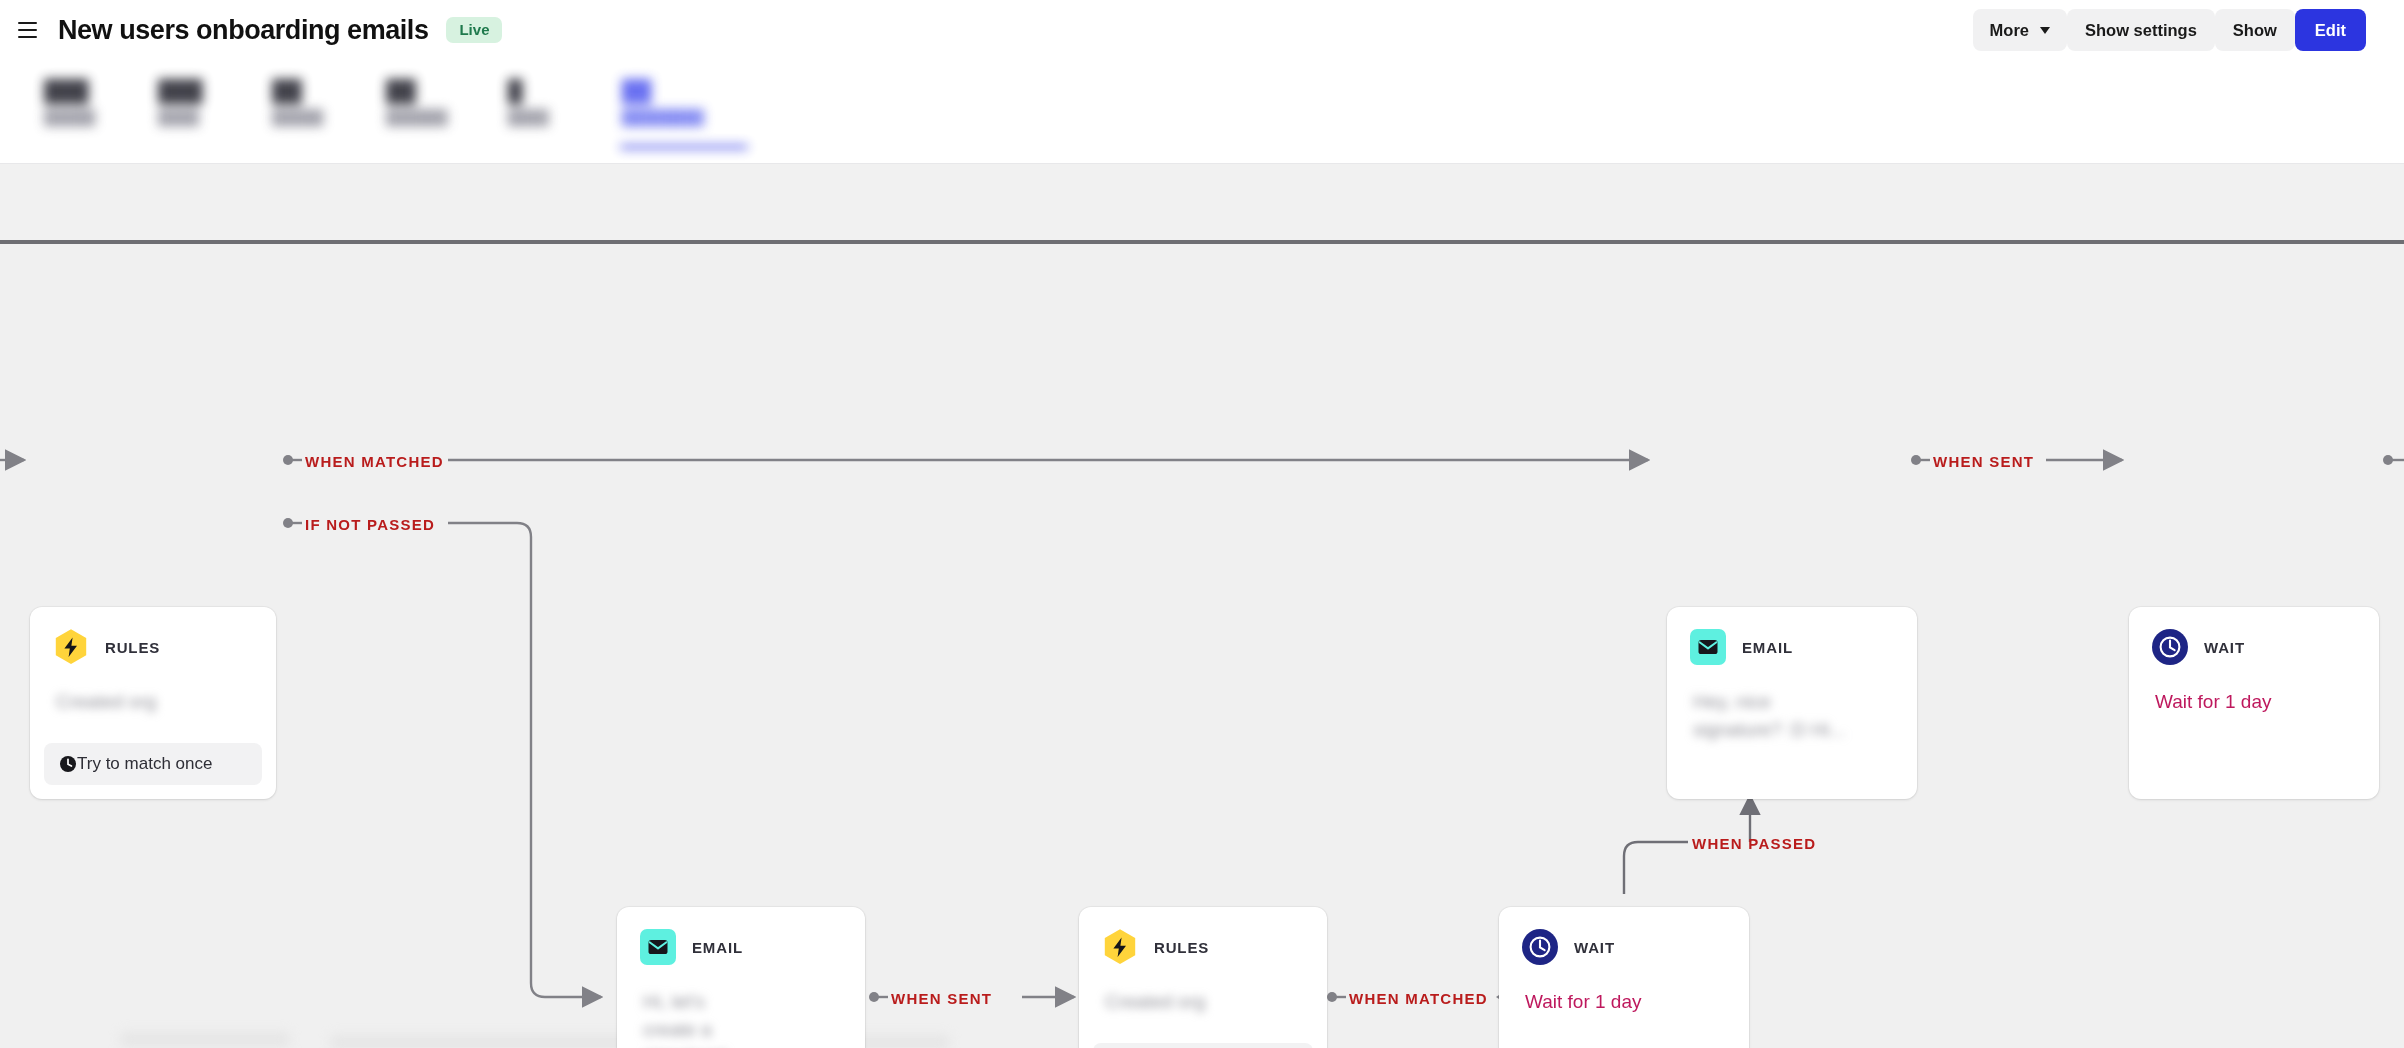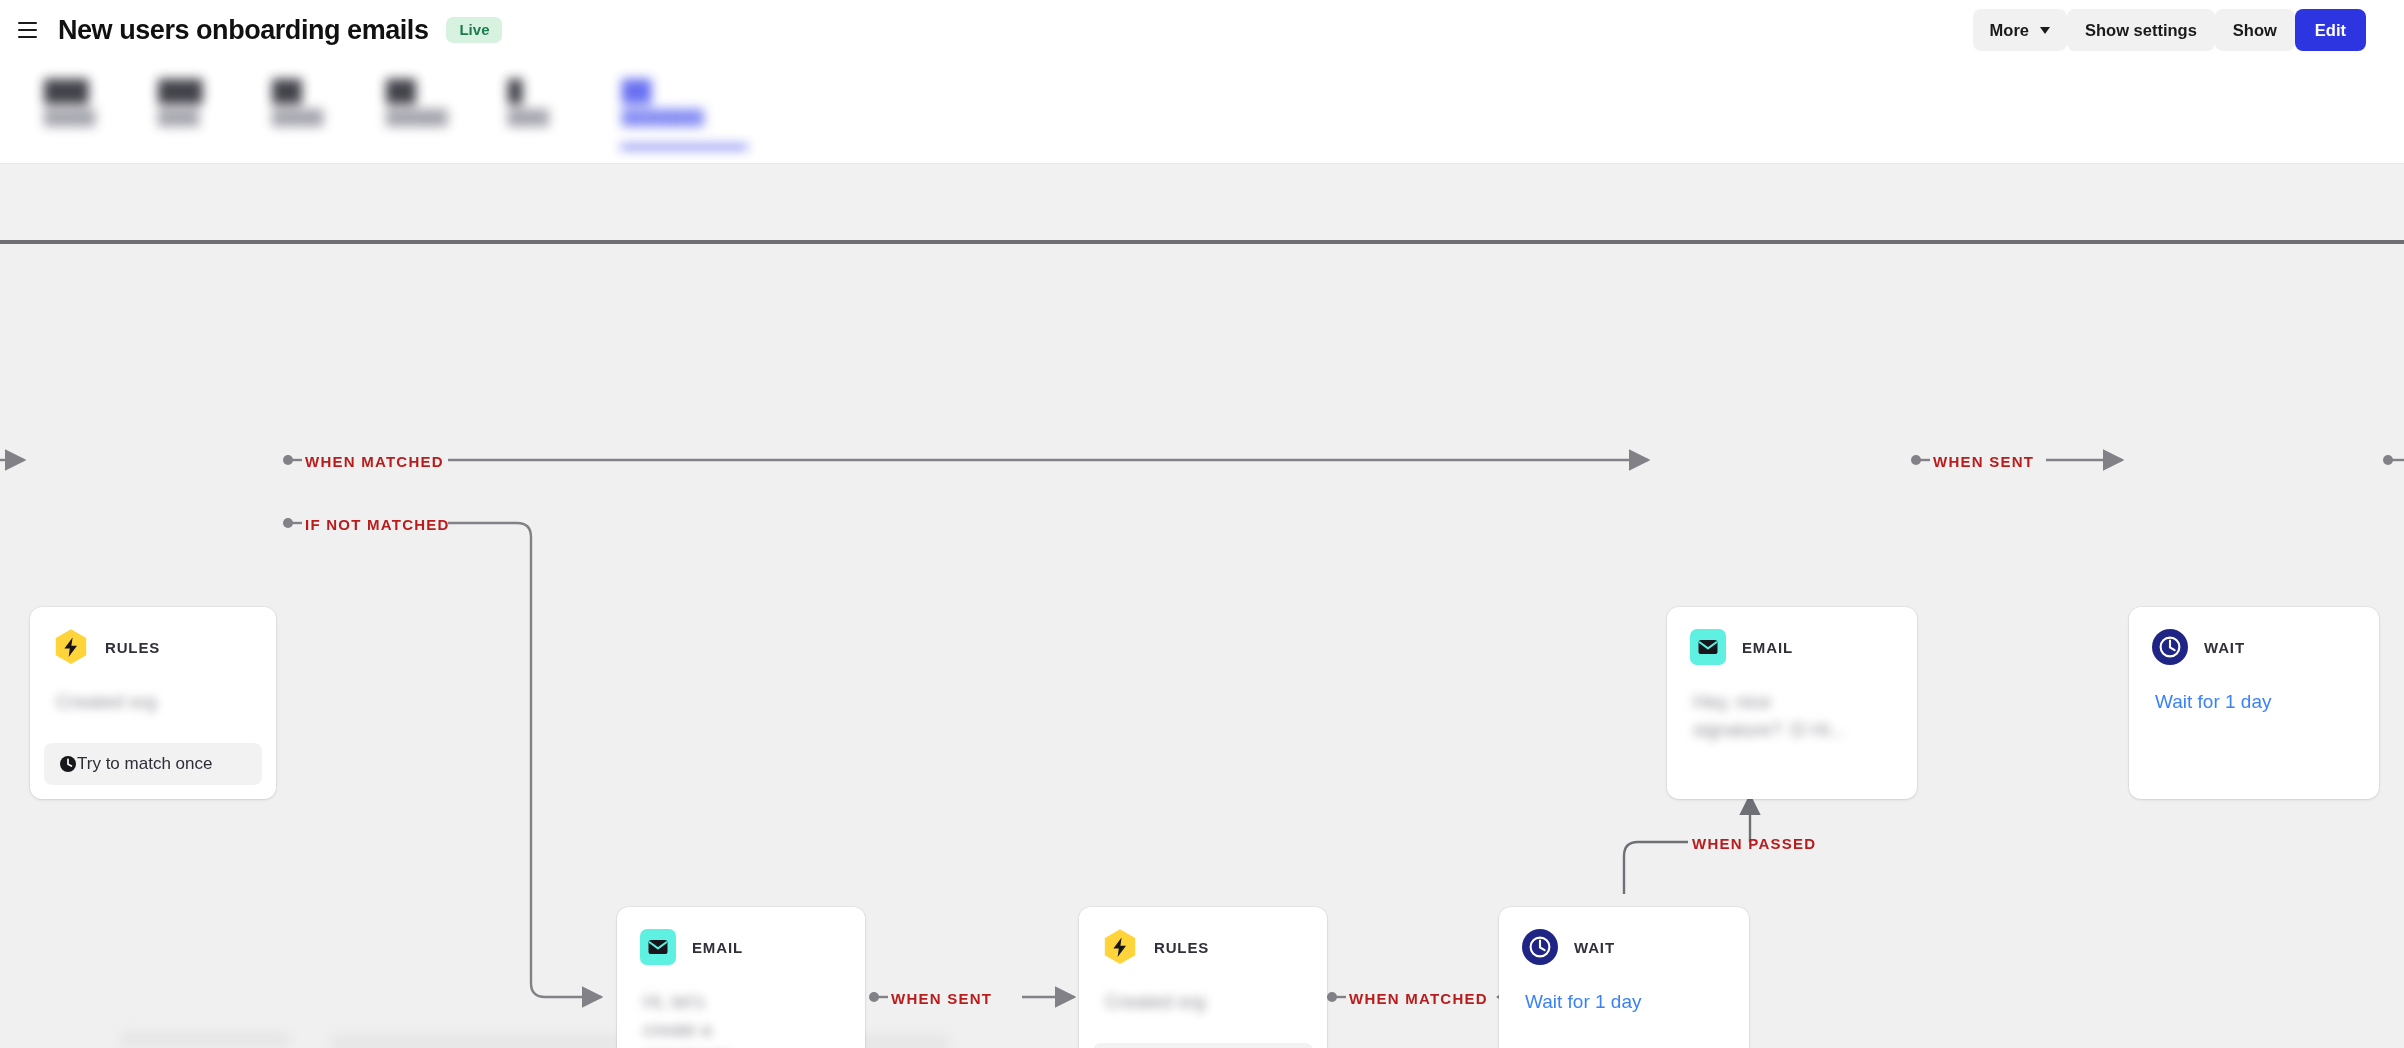--- a/index.html
+++ b/index.html
@@ -229,21 +229,21 @@
     letter-spacing: .85px;
     color: #30303a;
     text-transform: uppercase;
     white-space: nowrap;
   }
 
   .node-body {
     padding: 22px 26px 0 26px;
     font-size: 19px;
     line-height: 1.45;
-    color: #3b82f6;
+    color: #be185d;
   }
   .node-body.redacted {
     filter: blur(4.6px);
     color: #8e8e96;
     font-weight: 500;
     user-select: none;
   }
 
   .node-foot {
     position: absolute;
@@ -398,21 +398,21 @@
     <circle cx="1916" cy="216" r="5" fill="#818187"></circle>
     <line x1="1919" y1="216" x2="1930" y2="216" stroke="#818187" stroke-width="2.4"></line>
     <line x1="2046" y1="216" x2="2122" y2="216" stroke="#818187" stroke-width="2.4" marker-end="url(#ah-r)"></line>
 
     <circle cx="2388" cy="216" r="5" fill="#818187"></circle>
     <line x1="2391" y1="216" x2="2404" y2="216" stroke="#818187" stroke-width="2.4"></line>
   </svg>
 
   <div class="edge-label" style="left:305px; top:210px;">WHEN MATCHED</div>
 
-  <div class="edge-label" style="left:305px; top:273px;">IF NOT MATCHED</div>
+  <div class="edge-label" style="left:305px; top:273px;">IF NOT PASSED</div>
 
   <div class="edge-label" style="left:891px; top:747px;">WHEN SENT</div>
 
   <div class="edge-label" style="left:1349px; top:747px;">WHEN MATCHED</div>
 
   <div class="edge-label" style="left:1692px; top:592px;">WHEN PASSED</div>
 
   <div class="edge-label" style="left:1933px; top:210px;">WHEN SENT</div>
 
   <div class="node" style="left:30px; top:363px; width:246px; height:192px;">

